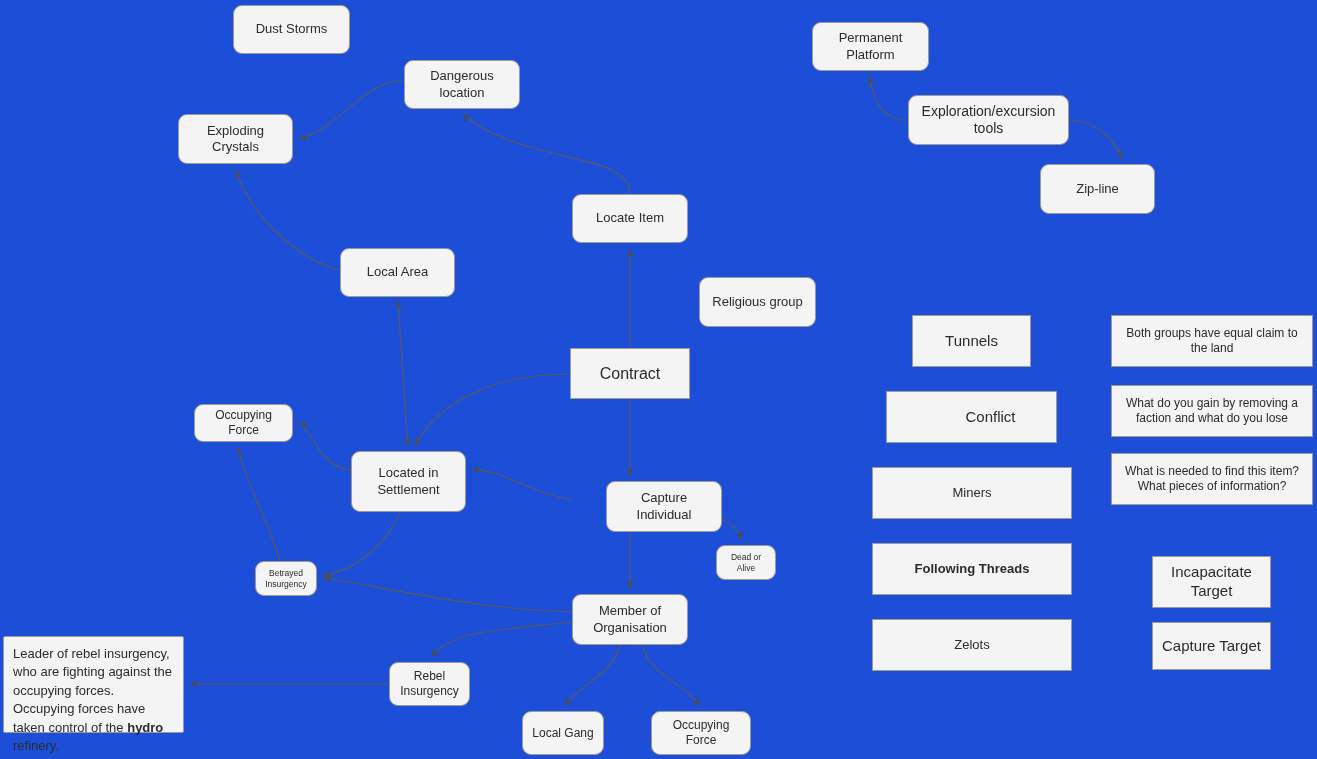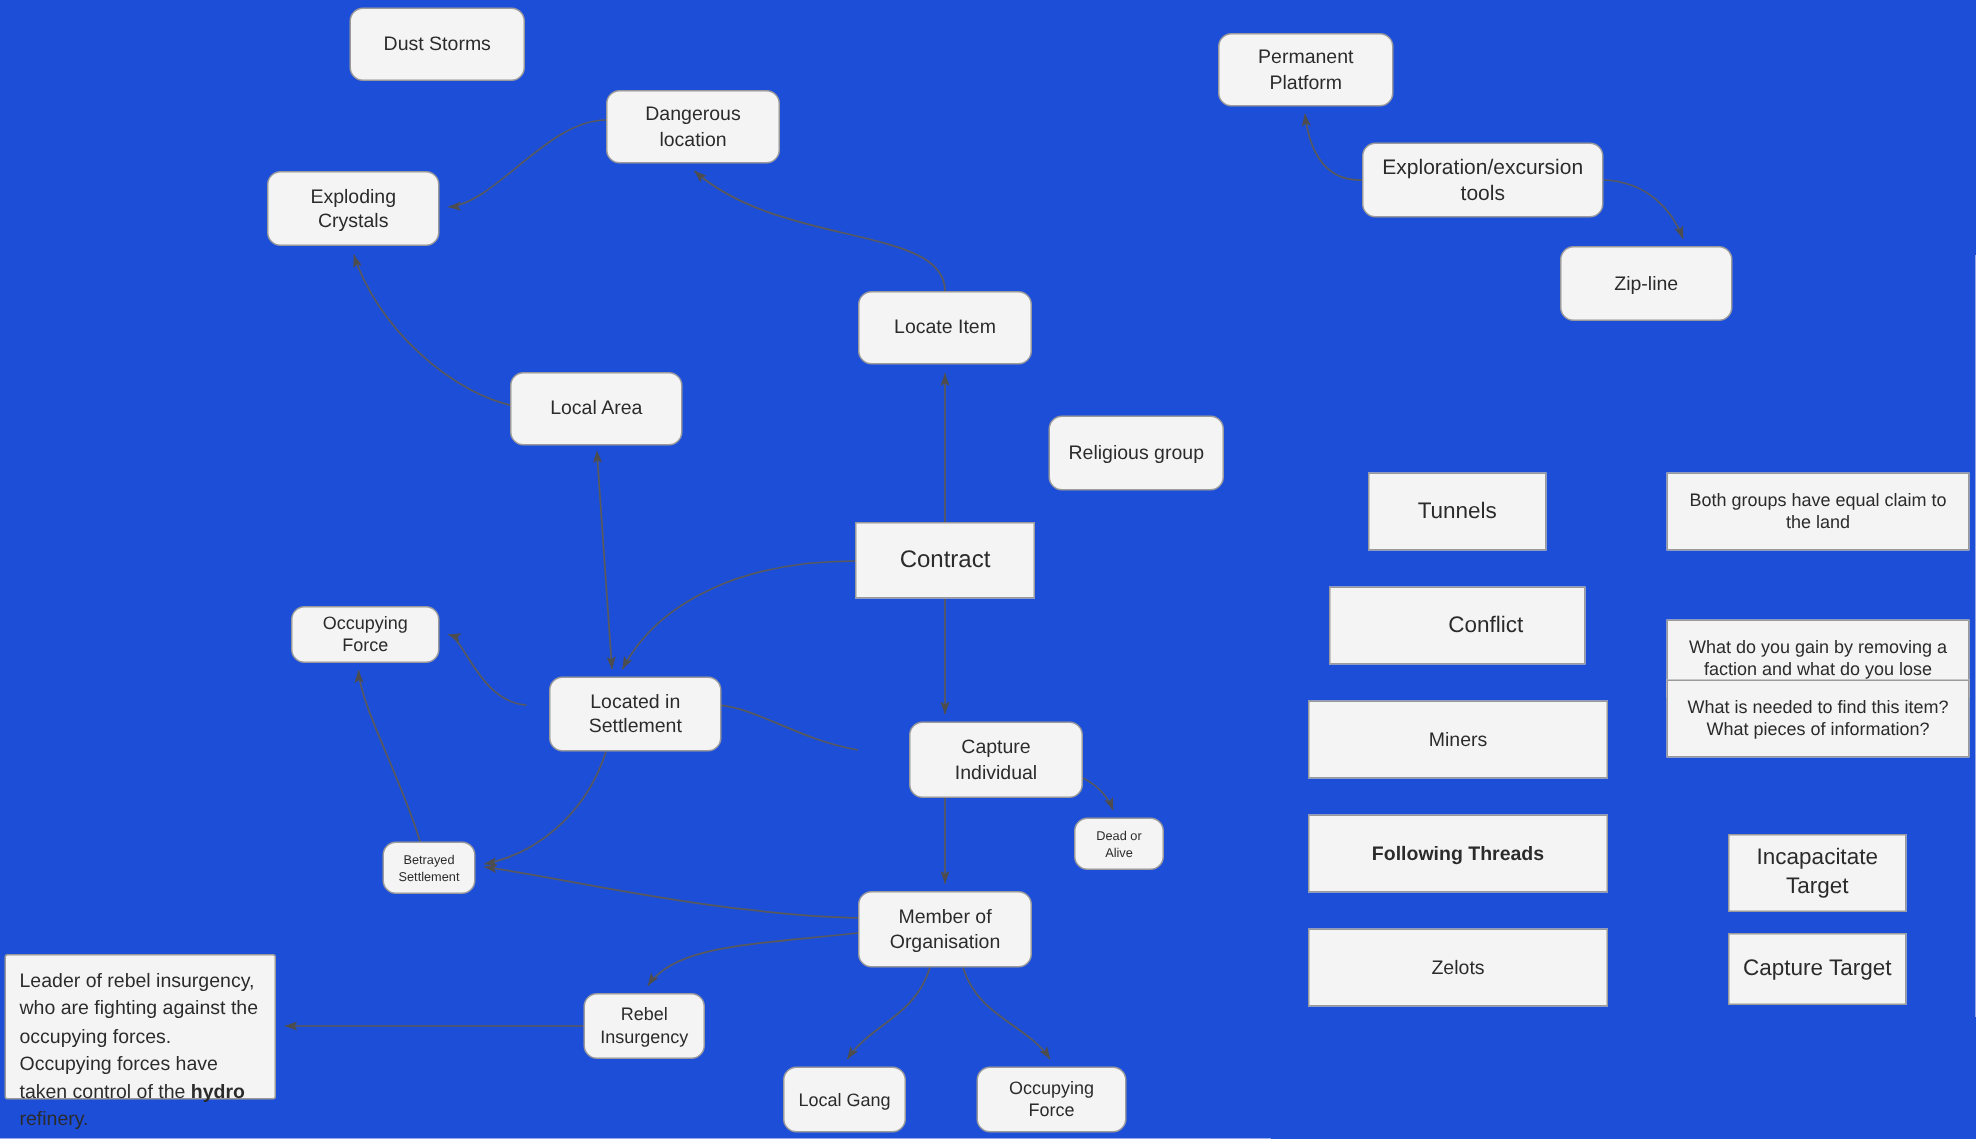--- a/index.html
+++ b/index.html
@@ -97,45 +97,45 @@
 
   <div id="node-layer">
       <div class="node fs-13" id="dust-storms" style="left: 233px; top: 5px; width: 117px; height: 49px;"><span>Dust Storms</span></div>
       <div class="node fs-13" id="dangerous-location" style="left: 404px; top: 60px; width: 116px; height: 49px;"><span>Dangerous location</span></div>
       <div class="node fs-13" id="exploding-crystals" style="left: 178px; top: 114px; width: 115px; height: 50px;"><span>Exploding Crystals</span></div>
       <div class="node fs-13" id="local-area" style="left: 340px; top: 248px; width: 115px; height: 49px;"><span>Local Area</span></div>
       <div class="node fs-13" id="locate-item" style="left: 572px; top: 194px; width: 116px; height: 49px;"><span>Locate Item</span></div>
       <div class="node fs-13" id="religious-group" style="left: 699px; top: 277px; width: 117px; height: 50px;"><span>Religious group</span></div>
       <div class="node sharp fs-16" id="contract" style="left: 570px; top: 348px; width: 120px; height: 51px;"><span>Contract</span></div>
       <div class="node fs-12" id="occupying-force-left" style="left: 194px; top: 404px; width: 99px; height: 38px;"><span>Occupying Force</span></div>
-      <div class="node fs-13" id="located-in-settlement" style="left: 351px; top: 451px; width: 115px; height: 50px; margin-left: 15px;"><span>Located in
+      <div class="node fs-13" id="located-in-settlement" style="left: 351px; top: 451px; width: 115px; height: 61px;"><span>Located in
 Settlement</span></div>
       <div class="node fs-13" id="capture-individual" style="left: 572px; top: 481px; width: 116px; height: 51px; margin-left: 34px;"><span>Capture Individual</span></div>
       <div class="node fs-10" id="dead-or-alive" style="left: 716px; top: 545px; width: 60px; height: 35px;"><span>Dead or Alive</span></div>
       <div class="node fs-10" id="betrayed-settlement" style="left: 255px; top: 561px; width: 62px; height: 35px;"><span>Betrayed
-Settlement</span></div>
+Insurgency</span></div>
       <div class="node fs-13" id="member-of-organisation" style="left: 572px; top: 594px; width: 116px; height: 51px;"><span>Member of
 Organisation</span></div>
       <div class="node fs-12" id="rebel-insurgency" style="left: 389px; top: 662px; width: 81px; height: 44px;"><span>Rebel
 Insurgency</span></div>
       <div class="node fs-12" id="local-gang" style="left: 522px; top: 711px; width: 82px; height: 44px;"><span>Local Gang</span></div>
       <div class="node fs-12" id="occupying-force-bottom" style="left: 651px; top: 711px; width: 100px; height: 44px;"><span>Occupying Force</span></div>
       <div class="node fs-13" id="permanent-platform" style="left: 812px; top: 22px; width: 117px; height: 49px;"><span>Permanent
 Platform</span></div>
       <div class="node fs-14" id="exploration-excursion-tools" style="left: 908px; top: 95px; width: 161px; height: 50px;"><span>Exploration/excursion
 tools</span></div>
       <div class="node fs-13" id="zip-line" style="left: 1040px; top: 164px; width: 115px; height: 50px;"><span>Zip-line</span></div>
       <div class="node sharp fs-15" id="tunnels" style="left: 912px; top: 315px; width: 119px; height: 52px;"><span>Tunnels</span></div>
       <div class="node sharp fs-15" id="conflict" style="left: 886px; top: 391px; width: 171px; height: 52px; padding-left: 44px;"><span>Conflict</span></div>
       <div class="node sharp fs-13" id="miners" style="left: 872px; top: 467px; width: 200px; height: 52px;"><span>Miners</span></div>
       <div class="node sharp fs-13" id="following-threads" style="left: 872px; top: 543px; width: 200px; height: 52px; font-weight: bold;"><span>Following Threads</span></div>
       <div class="node sharp fs-13" id="zelots" style="left: 872px; top: 619px; width: 200px; height: 52px;"><span>Zelots</span></div>
       <div class="node sharp fs-12" id="equal-claim" style="left: 1111px; top: 315px; width: 202px; height: 52px;"><span>Both groups have equal claim to
 the land</span></div>
-      <div class="node sharp fs-12" id="gain-lose" style="left: 1111px; top: 385px; width: 202px; height: 52px; margin-top: 28px;"><span>What do you gain by removing a
+      <div class="node sharp fs-12" id="gain-lose" style="left: 1111px; top: 385px; width: 202px; height: 52px;"><span>What do you gain by removing a
 faction and what do you lose</span></div>
       <div class="node sharp fs-12" id="find-item-info" style="left: 1111px; top: 453px; width: 202px; height: 52px;"><span>What is needed to find this item?
 What pieces of information?</span></div>
       <div class="node sharp fs-15" id="incapacitate-target" style="left: 1152px; top: 556px; width: 119px; height: 52px;"><span>Incapacitate
 Target</span></div>
       <div class="node sharp fs-15" id="capture-target" style="left: 1152px; top: 622px; width: 119px; height: 48px;"><span>Capture Target</span></div>
     </div>
 
   <div class="node note" id="rebel-leader-note" style="left: 3px; top: 636px; width: 181px; height: 97px;">
     <span><span>Leader of rebel insurgency, who are fighting against the occupying forces. Occupying forces have taken control of the </span><b>hydro</b><span> refinery.</span></span>

